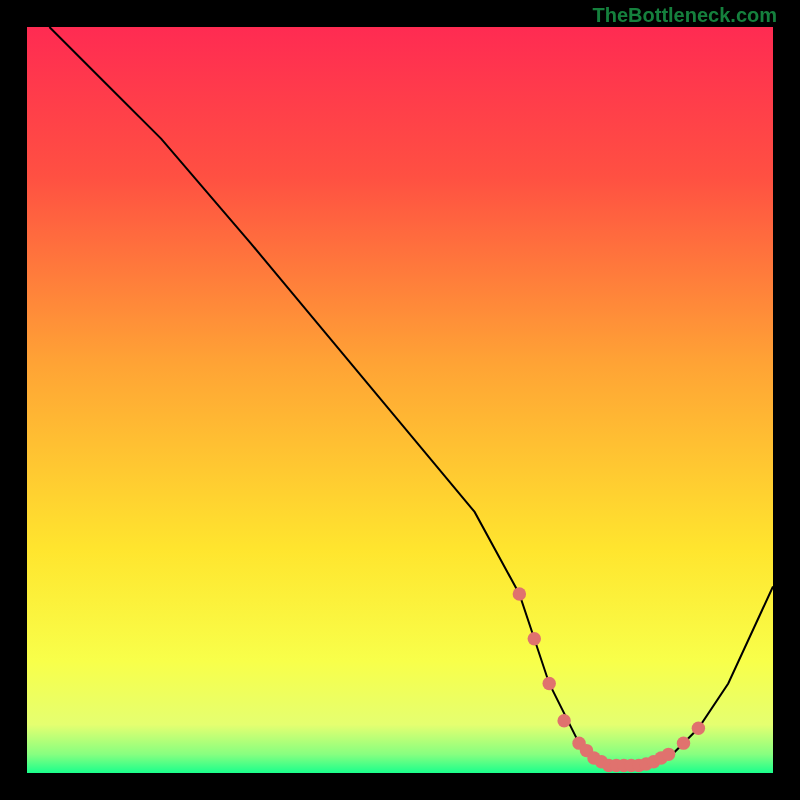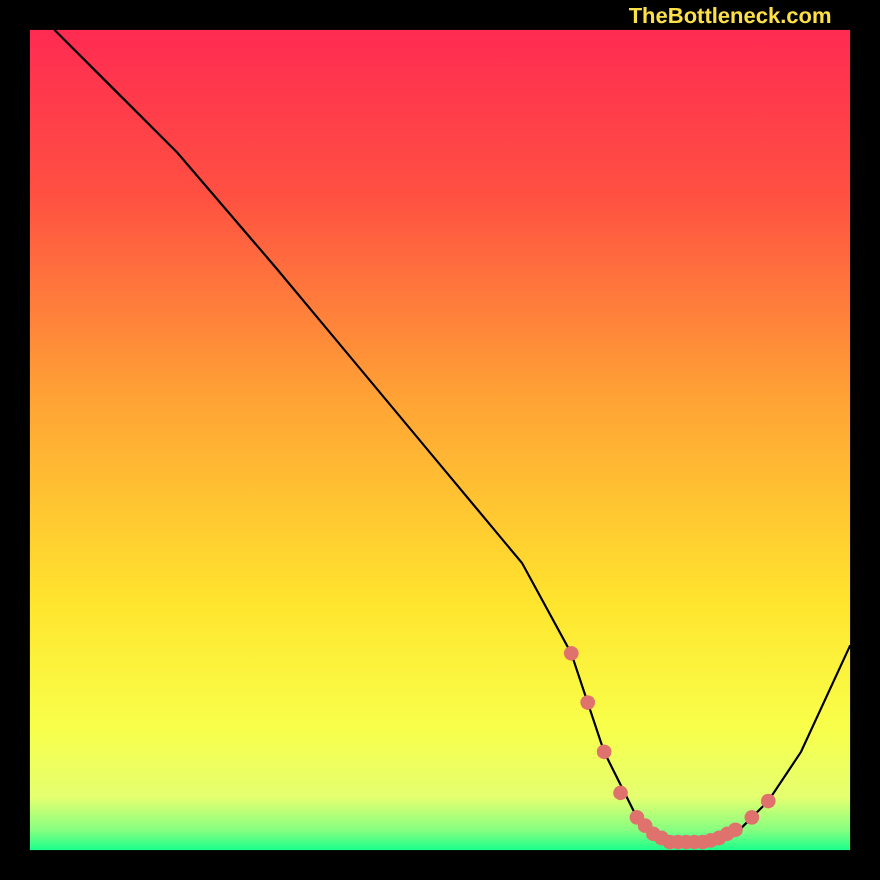--- a/index.html
+++ b/index.html
@@ -31,22 +31,22 @@
     position: absolute;
     left: 27px;
     top: 27px;
     width: 746px;
     height: 746px;
     overflow: visible;
   }
   .watermark {
     position: absolute;
     top: 4px;
-    right: 44px;
-    color: #fde047;
+    right: 23px;
+    color: #15803d;
     font-family: Arial, Helvetica, sans-serif;
     font-size: 20px;
     font-weight: bold;
   }
 </style>
 </head>
 <body>
 
 <div class="plot-wrap">
   <div class="axes-black"></div>

